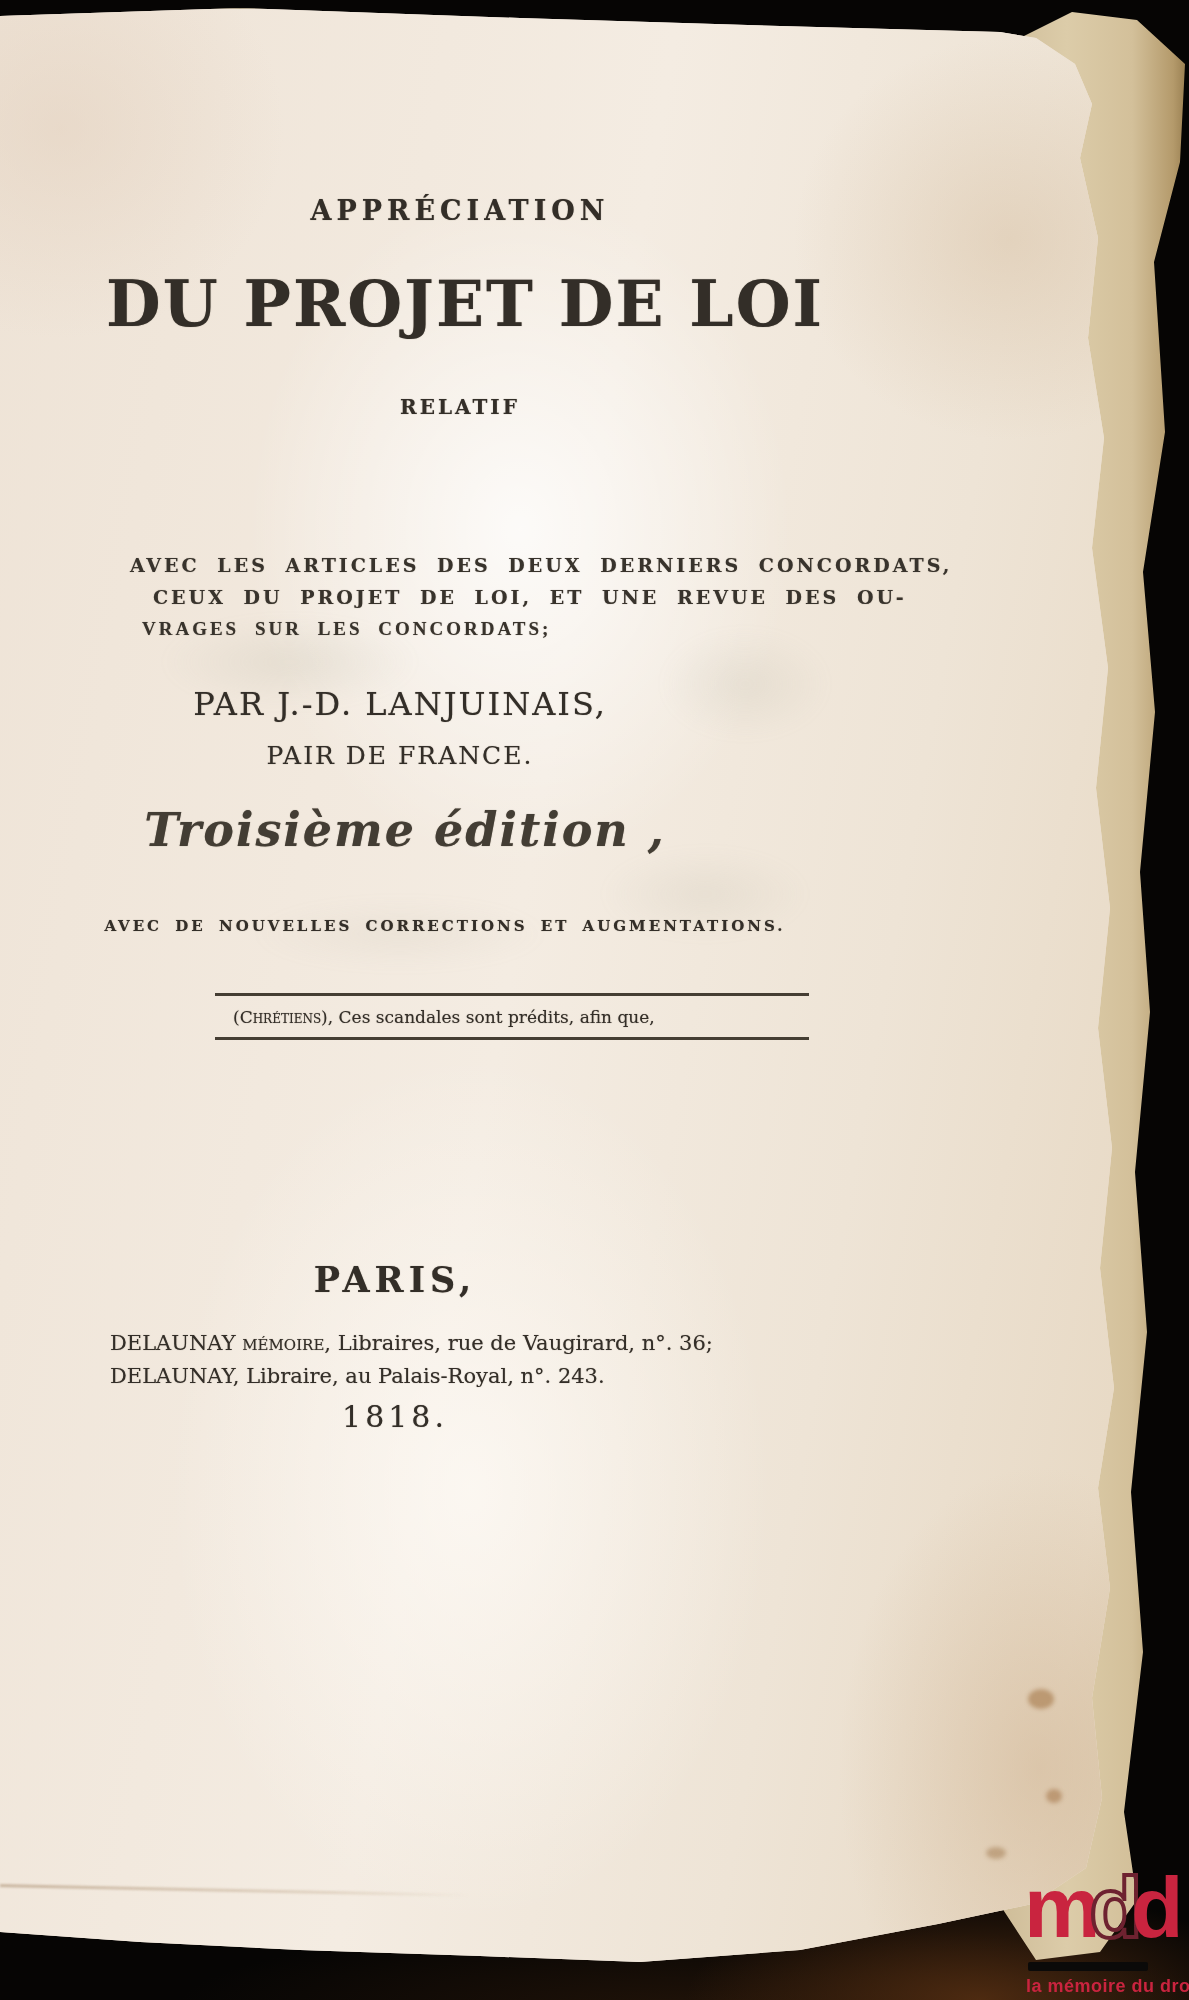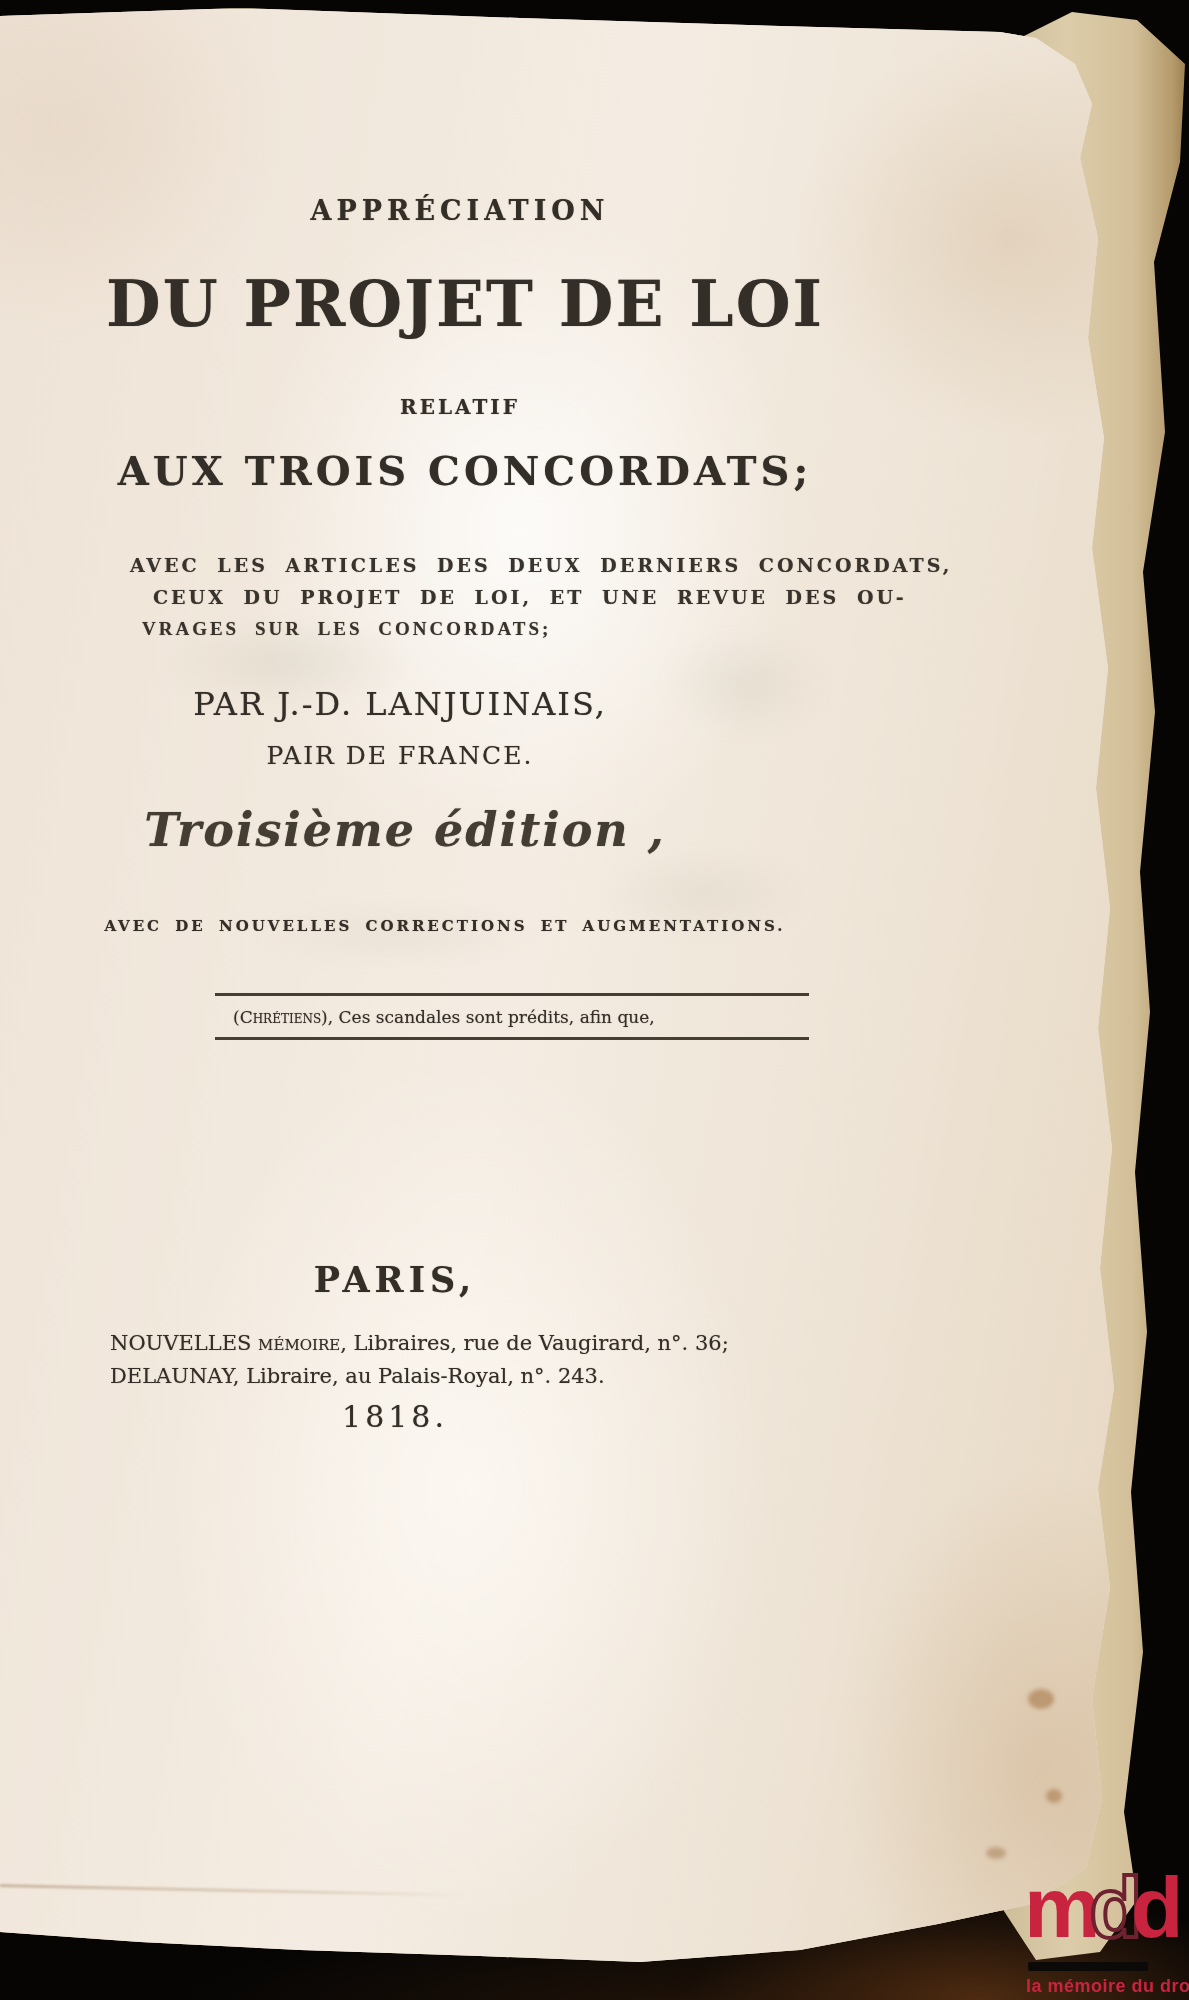--- a/index.html
+++ b/index.html
@@ -88,42 +88,41 @@
     <div class="smudge sm3"></div>
     <div class="smudge sm4"></div>
     <div class="stain st1"></div>
     <div class="stain st2"></div>
     <div class="stain st3"></div>
     <div class="crease"></div>
 
     <div class="line t-appreciation">APPRÉCIATION</div>
     <div class="line t-main">DU PROJET DE LOI</div>
     <div class="line t-relatif">RELATIF</div>
-    <div class="line t-object">AUX TROIS CONCORDATS;</div>
 
     <div class="desc">
       <div class="d1">AVEC LES ARTICLES DES DEUX DERNIERS CONCORDATS,</div>
       <div class="d2">CEUX DU PROJET DE LOI, ET UNE REVUE DES OU-</div>
       <div class="d3">VRAGES SUR LES CONCORDATS;</div>
     </div>
 
     <div class="line t-par">PAR J.-D. LANJUINAIS,</div>
     <div class="line t-pair">PAIR DE FRANCE.</div>
 
     <div class="line t-script">Troisième édition ,</div>
     <div class="line t-note">AVEC DE NOUVELLES CORRECTIONS ET AUGMENTATIONS.</div>
 
     <div class="quote">
       <div class="q1"><span class="sc">(Chrétiens)</span><span>, Ces scandales sont prédits, afin que,</span></div>
     </div>
 
     <div class="line t-paris">PARIS,</div>
 
     <div class="imprint">
-      <div><span>NOUVELLES</span><span class="sc"> mémoire</span><span>, Libraires, rue de Vaugirard, n°. 36;</span></div>
+      <div><span>DELAUNAY</span><span class="sc"> mémoire</span><span>, Libraires, rue de Vaugirard, n°. 36;</span></div>
       <div>DELAUNAY, Libraire, au Palais-Royal, n°. 243.</div>
     </div>
 
     <div class="line t-year">1818.</div>
   </div>
 
   <div class="watermark">
     <div class="mdd"><span>m</span><span class="dout">d</span><span>d</span></div>
     <div class="mdd-bar"></div>
     <div class="tagline">la mémoire du droit</div>

